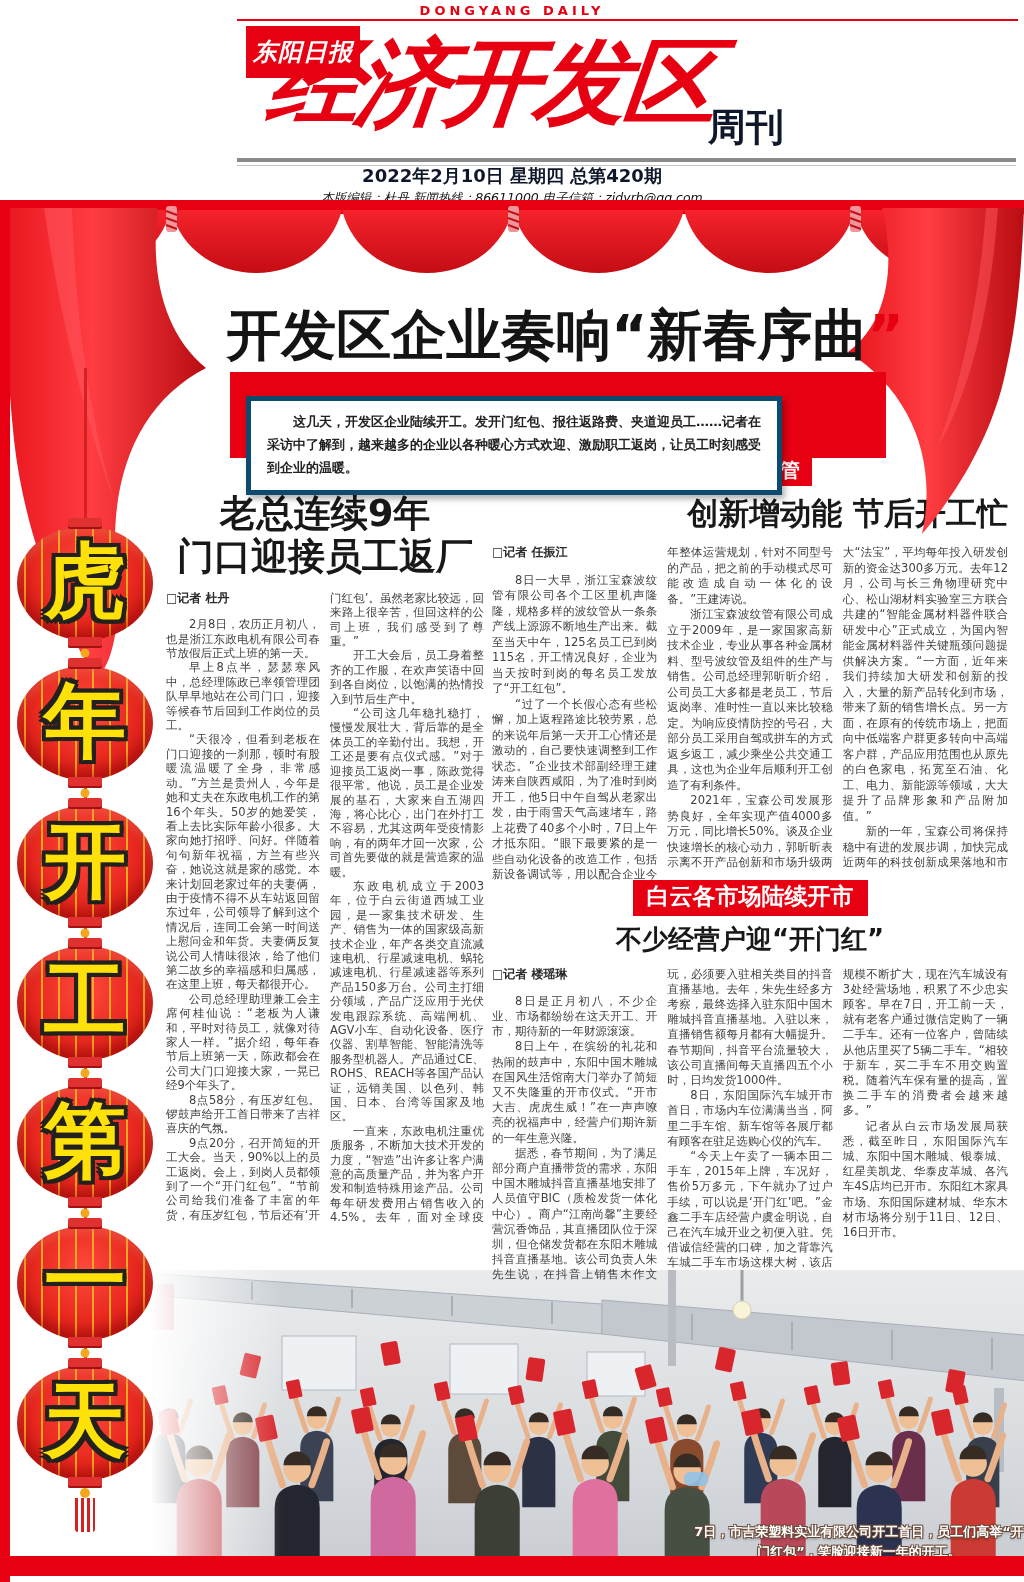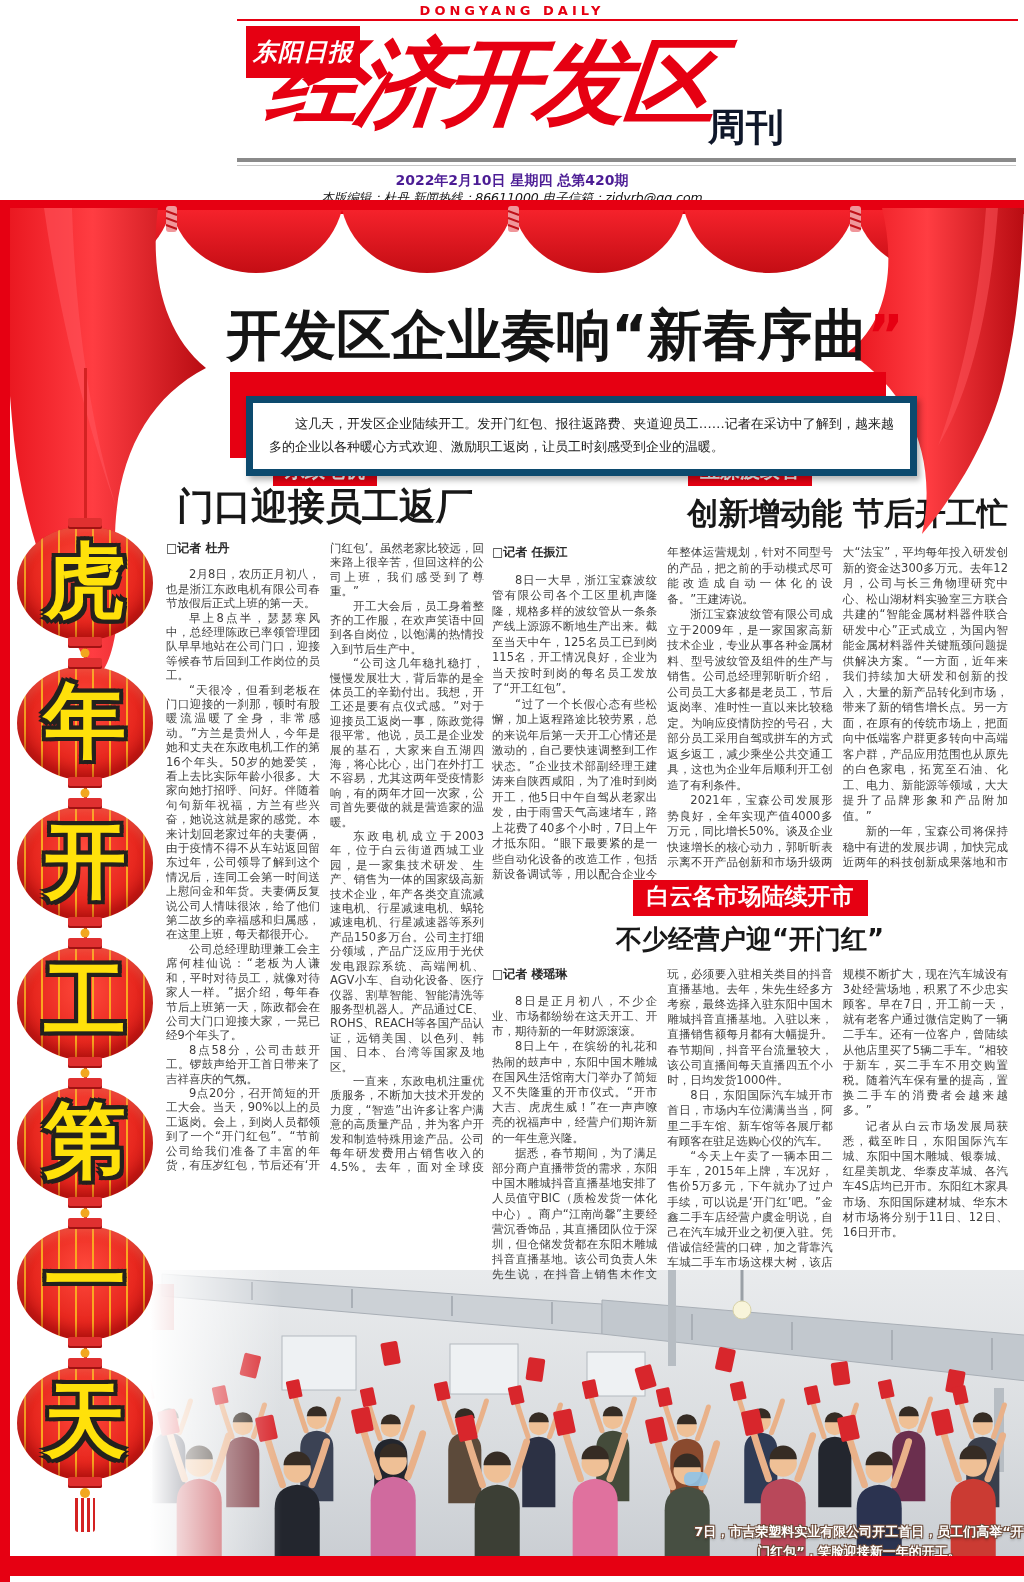--- a/index.html
+++ b/index.html
@@ -12,39 +12,39 @@
                color:#e60012; font-size:13px; font-weight:bold; letter-spacing:4px; }
   .top-red-line { position:absolute; top:19px; left:237px; right:6px; height:2px; background:#e60012; }
   .paper-logo { position:absolute; left:246px; top:26px; width:114px; height:52px; background:#e60012;
                 color:#fff; font-size:24px; font-weight:bold; font-style:italic;
                 display:flex; align-items:center; justify-content:center; letter-spacing:1px; z-index:3; }
   .brand { position:absolute; left:268px; top:34px; color:#e60012; font-size:94px; font-weight:900;
            font-style:italic; letter-spacing:-5px; line-height:1.05; transform:skewX(-6deg); z-index:2; white-space:nowrap; }
   .weekly { position:absolute; left:708px; top:102px; color:#0f172a; font-size:38px; font-weight:800; z-index:3; }
   .double-rule { position:absolute; top:158px; left:237px; right:8px; height:3px;
                  border-top:4px solid #8a8a8a; border-bottom:1px solid #c6c6c6; }
-  .dateline { position:absolute; top:172px; left:0; width:100%; text-align:center;
-              font-size:14px; font-weight:bold; color:#4c1d95; }
+  .dateline { position:absolute; top:164px; left:0; width:100%; text-align:center;
+              font-size:18px; font-weight:bold; color:#0f172a; }
   .editor-line { position:absolute; top:190px; left:0; width:100%; text-align:center;
                  font-size:12.5px; color:#111;font-style:italic; }
 
   
   .board { position:absolute; top:200px; left:0; width:1024px; height:1382px; background:#fff; }
   .frame-left { position:absolute; z-index:40; left:0; top:0; width:10px; height:100%; background:#e60012; }
   .frame-bottom { position:absolute; z-index:40; left:0; bottom:6px; width:100%; height:20px; background:#e60012; }
   .curtain { position:absolute; z-index:20; top:0; left:0; pointer-events:none; }
 
   .main-headline { position:absolute; z-index:25; top:68px; left:170px; width:790px; text-align:center;
                    font-size:55px; font-weight:900; color:#141414; line-height:1.1; white-space:nowrap; }
   .main-headline .q-close { color:#e60012; }
 
   .lead-wrap { position:absolute; z-index:25; left:230px; top:172px; width:656px; height:86px; background:#e60012; }
-  .lead-box { position:absolute; left:16px; top:24px; width:671px; box-sizing:border-box; background:#fff;
-              border:7px solid #0c4a6e; box-shadow:3px 4px 6px rgba(0,0,0,.3);
-              padding:9px 16px 11px; font-size:13px; line-height:23px; font-weight:400; color:#222; }
+  .lead-box { position:absolute; left:16px; top:24px; width:536px; box-sizing:border-box; background:#fff;
+              border:5px solid #0c4a6e; box-shadow:3px 4px 6px rgba(0,0,0,.3);
+              padding:9px 16px 11px; font-size:13px; line-height:23px; font-weight:700; color:#222; }
   .lead-box p { margin:0; text-indent:2em; text-align:justify; }
 
   
   .tag-row { text-align:center; }
   .tag { display:inline-block; background:#e60012; color:#fff; font-weight:bold;
          padding:2px 12px 4px; font-size:20px; line-height:1.2; }
   .tag.big { font-size:23px; padding:3px 14px 5px; }
   .art { position:absolute; z-index:12; }
   .art1 { left:166px; top:256px; width:318px; }
   .art2 { left:492px; top:256px; width:516px; }
@@ -218,29 +218,30 @@
         <div class="bead"></div>
         <div class="threads"></div>
       </div>
     </aside>
 
     <article class="art art1">
       <div class="tag-row">
         <span class="tag">东政电机</span>
       </div>
       <div class="t-wrap">
+        <div class="t-line first">老总连续9年</div>
         <div class="t-line">门口迎接员工返厂</div>
       </div>
       <div class="cols cols-2">
         <p class="byline">□记者 杜丹</p>
         <p class="bp">2月8日，农历正月初八，也是浙江东政电机有限公司春节放假后正式上班的第一天。</p>
         <p class="bp">早上8点半，瑟瑟寒风中，总经理陈政已率领管理团队早早地站在公司门口，迎接等候春节后回到工作岗位的员工。</p>
         <p class="bp">“天很冷，但看到老板在门口迎接的一刹那，顿时有股暖流温暖了全身，非常感动。”方兰是贵州人，今年是她和丈夫在东政电机工作的第16个年头。50岁的她爱笑，看上去比实际年龄小很多。大家向她打招呼、问好。伴随着句句新年祝福，方兰有些兴奋，她说这就是家的感觉。本来计划回老家过年的夫妻俩，由于疫情不得不从车站返回留东过年，公司领导了解到这个情况后，连同工会第一时间送上慰问金和年货。夫妻俩反复说公司人情味很浓，给了他们第二故乡的幸福感和归属感，在这里上班，每天都很开心。</p>
         <p class="bp">公司总经理助理兼工会主席何桂仙说：“老板为人谦和，平时对待员工，就像对待家人一样。”据介绍，每年春节后上班第一天，陈政都会在公司大门口迎接大家，一晃已经9个年头了。</p>
-        <p class="bp">8点58分，公司击鼓开工。锣鼓声给开工首日带来了吉祥喜庆的气氛。</p>
+        <p class="bp">8点58分，有压岁红包。锣鼓声给开工首日带来了吉祥喜庆的气氛。</p>
         <p class="bp">9点20分，召开简短的开工大会。当天，90%以上的员工返岗。会上，到岗人员都领到了一个“开门红包”。“节前公司给我们准备了丰富的年货，有压岁红包，节后还有‘开门红包’。虽然老家比较远，回来路上很辛苦，但回这样的公司上班，我们感受到了尊重。”</p>
         <p class="bp">开工大会后，员工身着整齐的工作服，在欢声笑语中回到各自岗位，以饱满的热情投入到节后生产中。</p>
         <p class="bp">“公司这几年稳扎稳打，慢慢发展壮大，背后靠的是全体员工的辛勤付出。我想，开工还是要有点仪式感。”对于迎接员工返岗一事，陈政觉得很平常。他说，员工是企业发展的基石，大家来自五湖四海，将心比心，出门在外打工不容易，尤其这两年受疫情影响，有的两年才回一次家，公司首先要做的就是营造家的温暖。</p>
         <p class="bp">东政电机成立于2003年，位于白云街道西城工业园，是一家集技术研发、生产、销售为一体的国家级高新技术企业，年产各类交直流减速电机、行星减速电机、蜗轮减速电机、行星减速器等系列产品150多万台。公司主打细分领域，产品广泛应用于光伏发电跟踪系统、高端闸机、AGV小车、自动化设备、医疗仪器、割草智能、智能清洗等服务型机器人。产品通过CE、ROHS、REACH等各国产品认证，远销美国、以色列、韩国、日本、台湾等国家及地区。</p>
         <p class="bp">一直来，东政电机注重优质服务，不断加大技术开发的力度，“智造”出许多让客户满意的高质量产品，并为客户开发和制造特殊用途产品。公司每年研发费用占销售收入的4.5%。去年，面对全球疫情、大宗商品涨价的复杂情形，东政电机科学研判发展形势，积极应对困难挑战，努力抢抓市场机遇，全面推动“产品数字化、生产数字化、管理数字化”，逆势而上，全年销售收入1.2亿元，上缴税收750多万元。2019年到现在，短短三年时间产值翻了一番。</p>
       </div>
     </article>
 
     <article class="art art2">
       <div class="tag-row">

